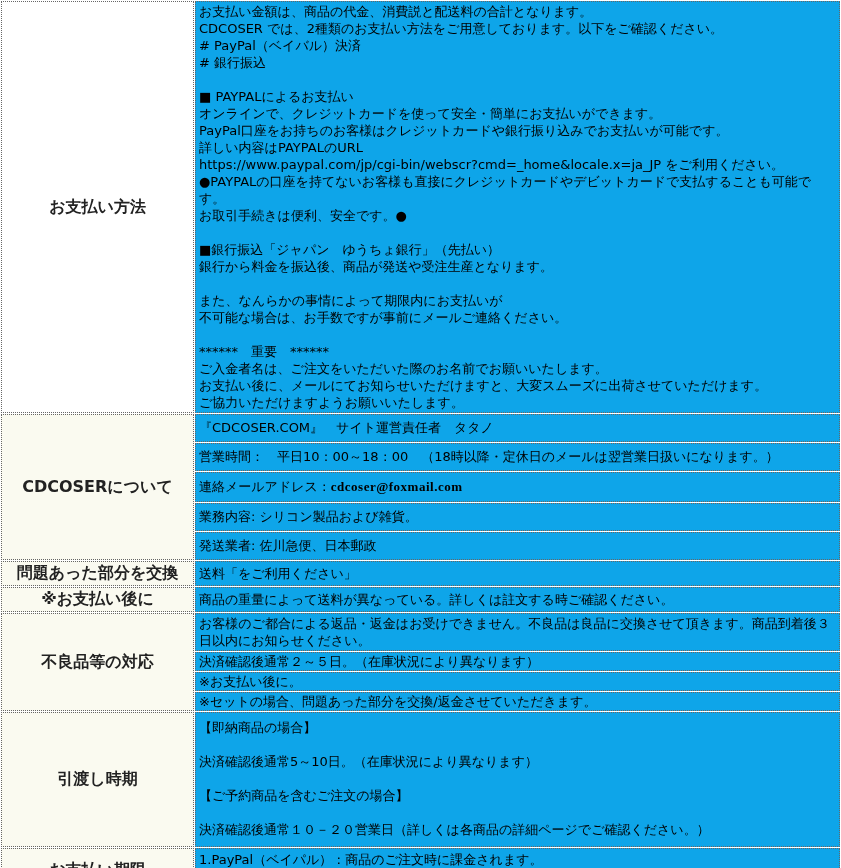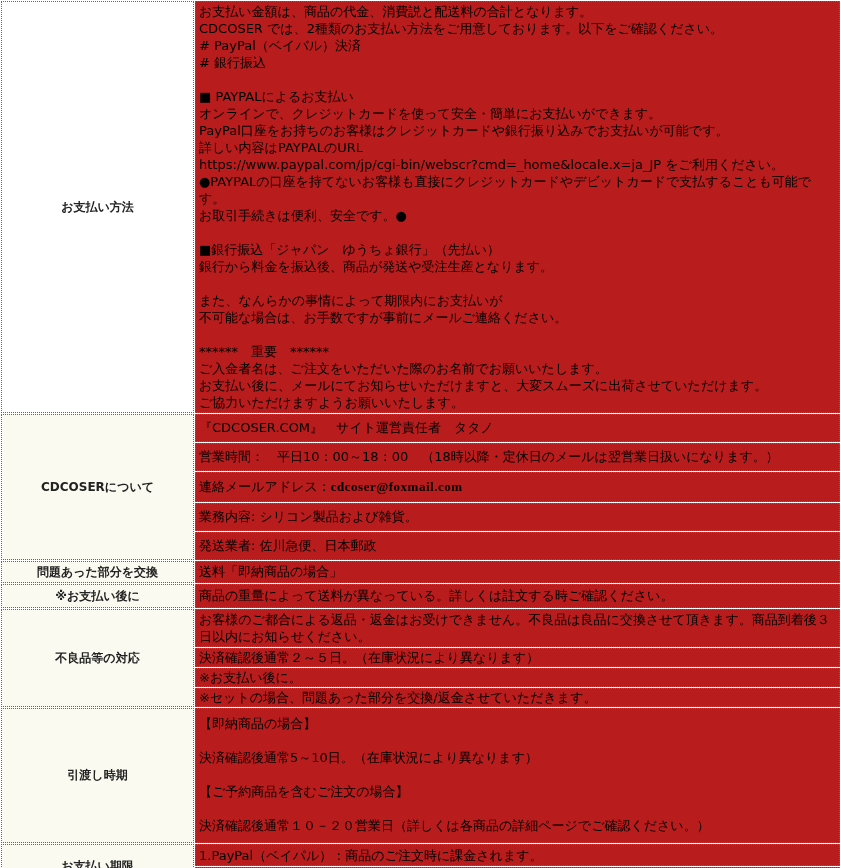--- a/index.html
+++ b/index.html
@@ -29,25 +29,25 @@
     border: 1px dotted #666666;
     padding: 1px 3px;
     overflow: hidden;
   }
   th.hdr {
     background: #fafaf0;
     font-weight: bold;
     text-align: center;
     vertical-align: middle;
     color: #222222;
-    font-size: 12px;
+    font-size: 16px;
   }
   th.hdr-white { background: #ffffff; }
   td.content {
-    background: #b91c1c;
+    background: #0ea5e9;
     vertical-align: middle;
     line-height: 18px;
   }
   td.multiline {
     white-space: pre-wrap;
     vertical-align: top;
     line-height: 17px;
     padding-top: 2px;
   }
   td.tight { line-height: 15px; padding-top: 0; padding-bottom: 0; }
@@ -110,21 +110,21 @@
     </tr>
     <tr class="r-about">
       <td class="content">業務内容: シリコン製品および雑貨。</td>
     </tr>
     <tr class="r-about">
       <td class="content">発送業者: 佐川急便、日本郵政</td>
     </tr>
 
     <tr class="r-fee">
       <th class="hdr">問題あった部分を交換</th>
-      <td class="content">送料「即納商品の場合」</td>
+      <td class="content">送料「をご利用ください」</td>
     </tr>
 
     <tr class="r-shipnote">
       <th class="hdr">※お支払い後に</th>
       <td class="content">商品の重量によって送料が異なっている。詳しくは註文する時ご確認ください。</td>
     </tr>
 
     <tr>
       <th class="hdr" rowspan="4">不良品等の対応</th>
       <td class="content tight" style="line-height:17px;">お客様のご都合による返品・返金はお受けできません。不良品は良品に交換させて頂きます。商品到着後３日以内にお知らせください。</td>

